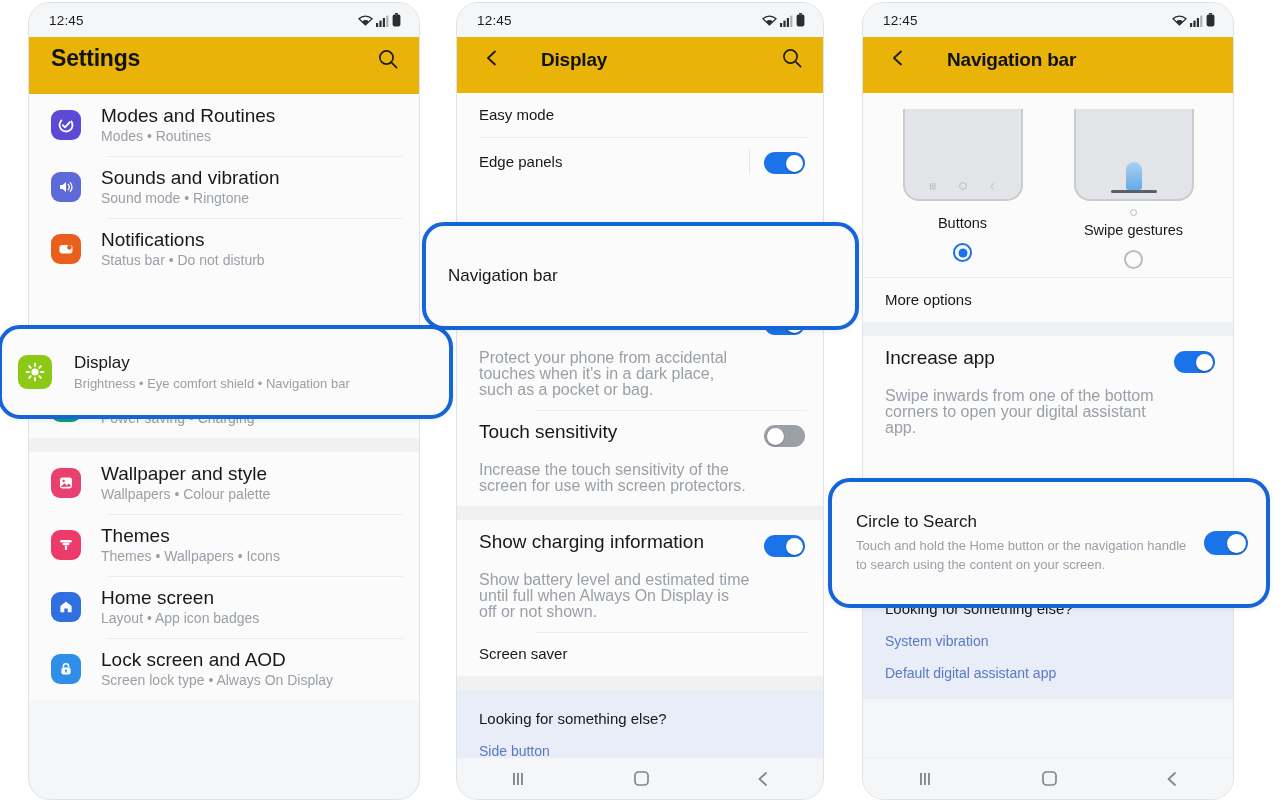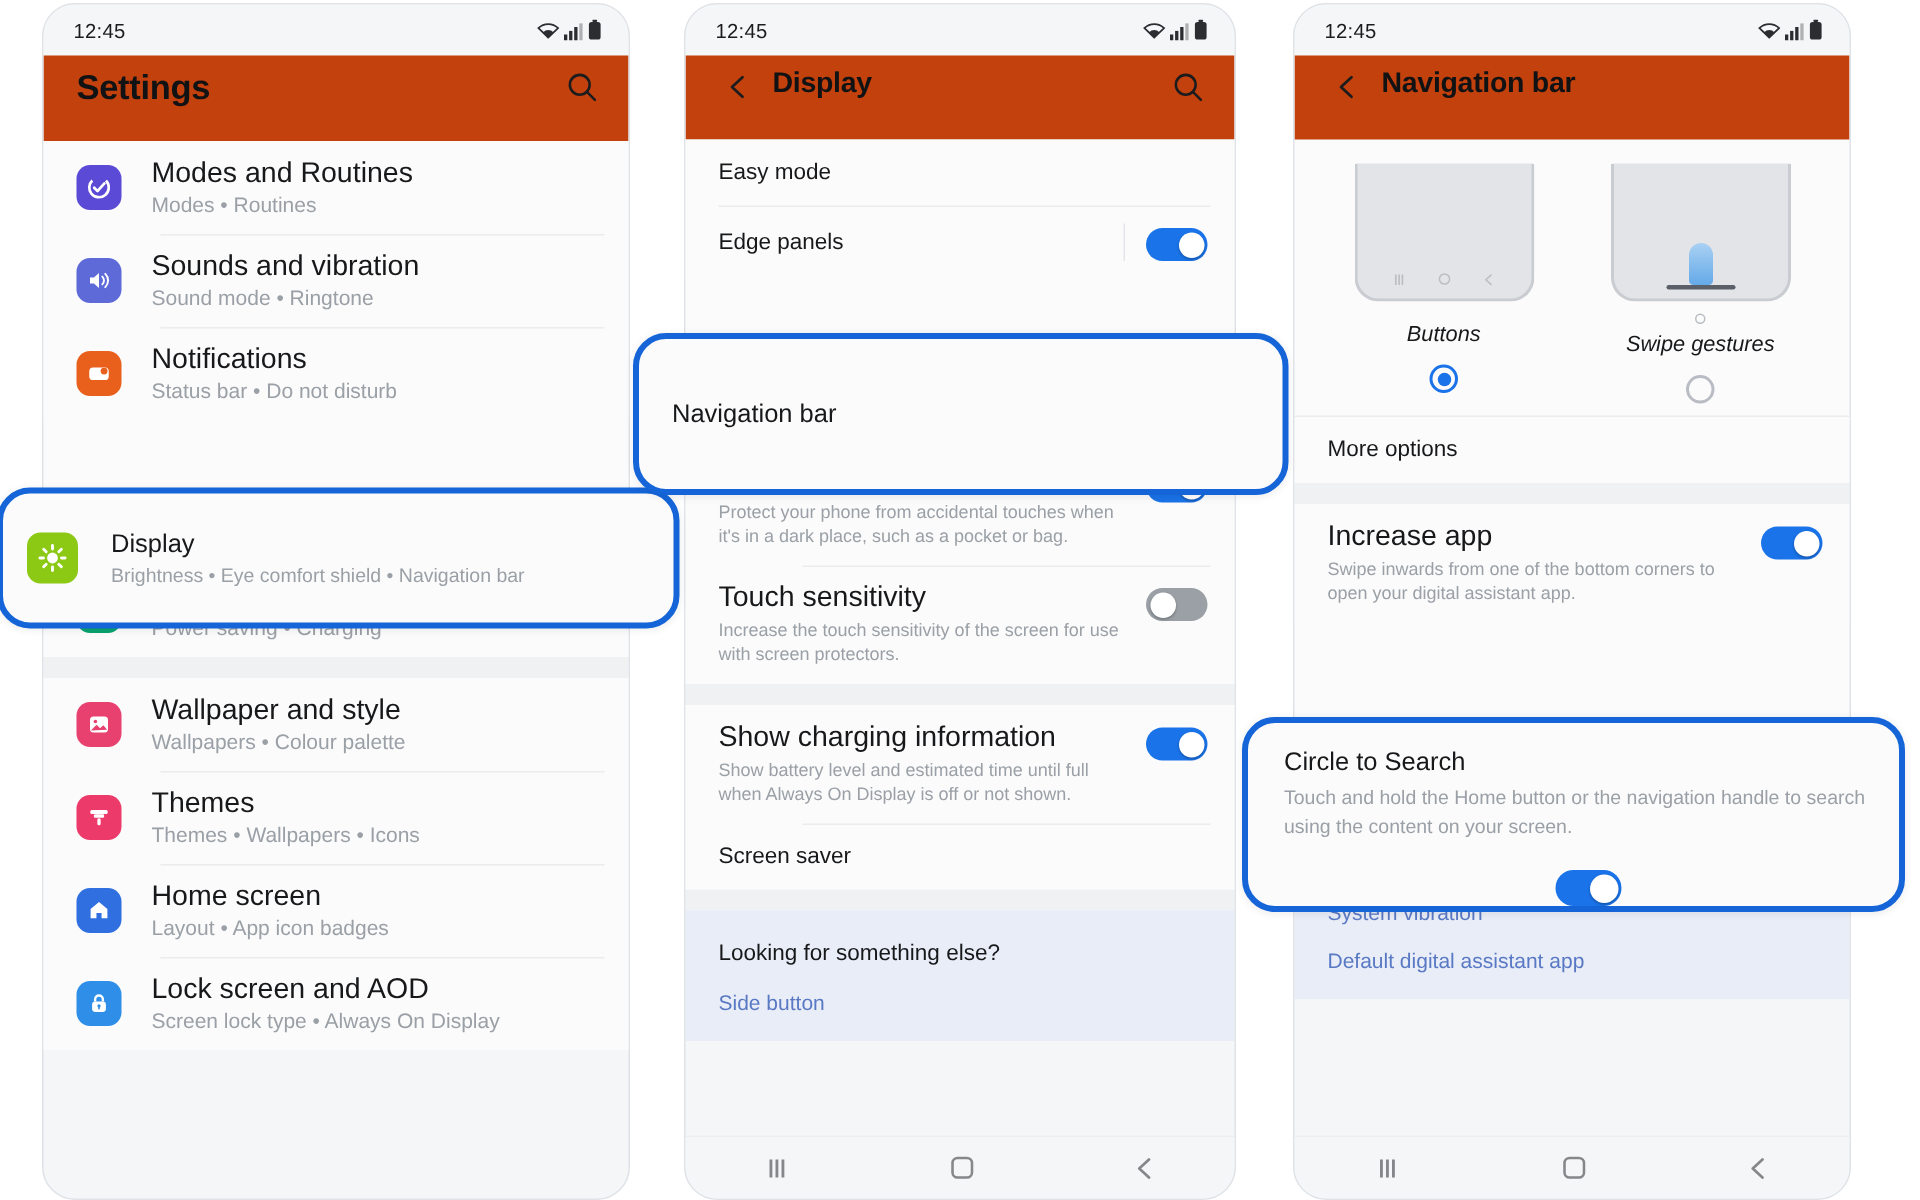--- a/index.html
+++ b/index.html
@@ -32,24 +32,25 @@
     justify-content: space-between;
     padding: 0 18px 0 20px;
     background: #f5f6f8;
   }
   .status-time { font-size: 13.5px; color: #1c1c1e; font-weight: 400; letter-spacing: .2px; }
   .status-icons { display: flex; align-items: center; gap: 3px; }
   .status-icons svg { display: block; }
 
   
   .appbar {
-    display: flex; align-items: flex-start;
+    display: flex; align-items: flex-end;
     padding: 8px 18px 22px 22px;
-    background: #c2410c;
+    background: #eab308;
     position: relative;
+    gap: 26px;
   }
   .appbar .title { font-size: 23px; font-weight: 700; color: #111214; letter-spacing: -.2px; }
   .appbar.sub .title { font-size: 19px; font-weight: 700; }
   .appbar .back { width: 26px; height: 26px; margin-right: 10px; flex: 0 0 auto; display:flex; align-items:center; justify-content:center; }
   .appbar .search-btn { margin-left: auto; width: 26px; height: 26px; display:flex; align-items:center; justify-content:center; }
 
   
   .group { background: #fbfbfc; }
   .gap { height: 14px; background: #f0f1f3; }
   .row {
@@ -65,21 +66,21 @@
   .row.noicon + .row.noicon::before { left: 22px; }
   .ico {
     width: 30px; height: 30px; border-radius: 9px; flex: 0 0 auto;
     margin-right: 20px; margin-top: 4px;
     display: flex; align-items: center; justify-content: center;
   }
   .ico svg { display: block; }
   .rtext { flex: 1 1 auto; min-width: 0; }
   .rtitle { font-size: 19px; color: #17181a; line-height: 20px; }
   .rsub { font-size: 14px; color: #9aa0a6; line-height: 16px; margin-top: 2px; }
-  .rdesc { font-size: 12px; color: #9aa0a6; line-height: 16px; margin-top: 3px; }
+  .rdesc { font-size: 16px; color: #9aa0a6; line-height: 16px; margin-top: 20px; }
 
   
   .row.noicon { padding-left: 22px; align-items: center; min-height: 44px; }
   .row.noicon .rtitle { font-size: 15px; }
 
   
   .toggle {
     width: 41px; height: 22px; border-radius: 11px; flex: 0 0 auto;
     margin-left: 14px; margin-top: 3px; position: relative;
   }
@@ -104,21 +105,21 @@
     position: absolute; left: 0; right: 0; bottom: 0; height: 42px;
     background: #f5f6f8;
     display: flex; align-items: center; justify-content: space-around;
     border-top: 1px solid rgba(0,0,0,.03);
   }
   .phonenav svg { display: block; opacity: .55; }
 
   
   .modebox { background: #fbfbfc; padding: 16px 14px 8px 14px; }
   .modes { display: flex; }
-  .mode { flex: 1 1 50%; display: flex; flex-direction: column; align-items: center; font-style: italic; }
+  .mode { flex: 1 1 50%; display: flex; flex-direction: column; align-items: center; }
   .preview {
     width: 120px; height: 92px;
     border: 2px solid #c9ccd1;
     border-top: none;
     border-radius: 0 0 16px 16px;
     background: #e2e4e8;
     position: relative;
   }
   .preview .navglyphs { position: absolute; left:0; right:0; bottom: 8px; display:flex; justify-content: space-around; align-items:center; padding: 0 14px; }
   .preview .navglyphs svg { opacity:.45; }
@@ -161,21 +162,21 @@
   #hl-display .ico { margin-right: 22px; margin-top: 0; width: 34px; height: 34px; }
   #hl-display .rtitle { font-size: 17px; }
   #hl-display .rsub { font-size: 13px; margin-top: 3px; }
 
   #hl-navbar { left: 422px; top: 222px; width: 437px; height: 108px; }
   #hl-navbar .hl-inner { padding: 0 18px 0 22px; flex-direction: column; align-items: flex-start; justify-content: center; }
   #hl-navbar .rtitle { font-size: 17px; }
   #hl-navbar .rdesc { font-size: 13px; line-height: 19px; margin-top: 4px; }
 
   #hl-circle { left: 828px; top: 478px; width: 442px; height: 130px; }
-  #hl-circle .hl-inner { padding: 16px 18px 0 24px; flex-direction: column; }
+  #hl-circle .hl-inner { padding: 0 18px 0 24px; }
   #hl-circle .rtitle { font-size: 17px; }
   #hl-circle .rdesc { font-size: 13px; line-height: 19px; margin-top: 4px; }
   #hl-circle .toggle { margin-top: 0; width: 44px; height: 24px; border-radius: 12px; }
   #hl-circle .toggle .knob { width: 19px; height: 19px; top: 2.5px; right: 2.5px; }
 </style>
 </head>
 <body>
 
 <div class="stage">
 

